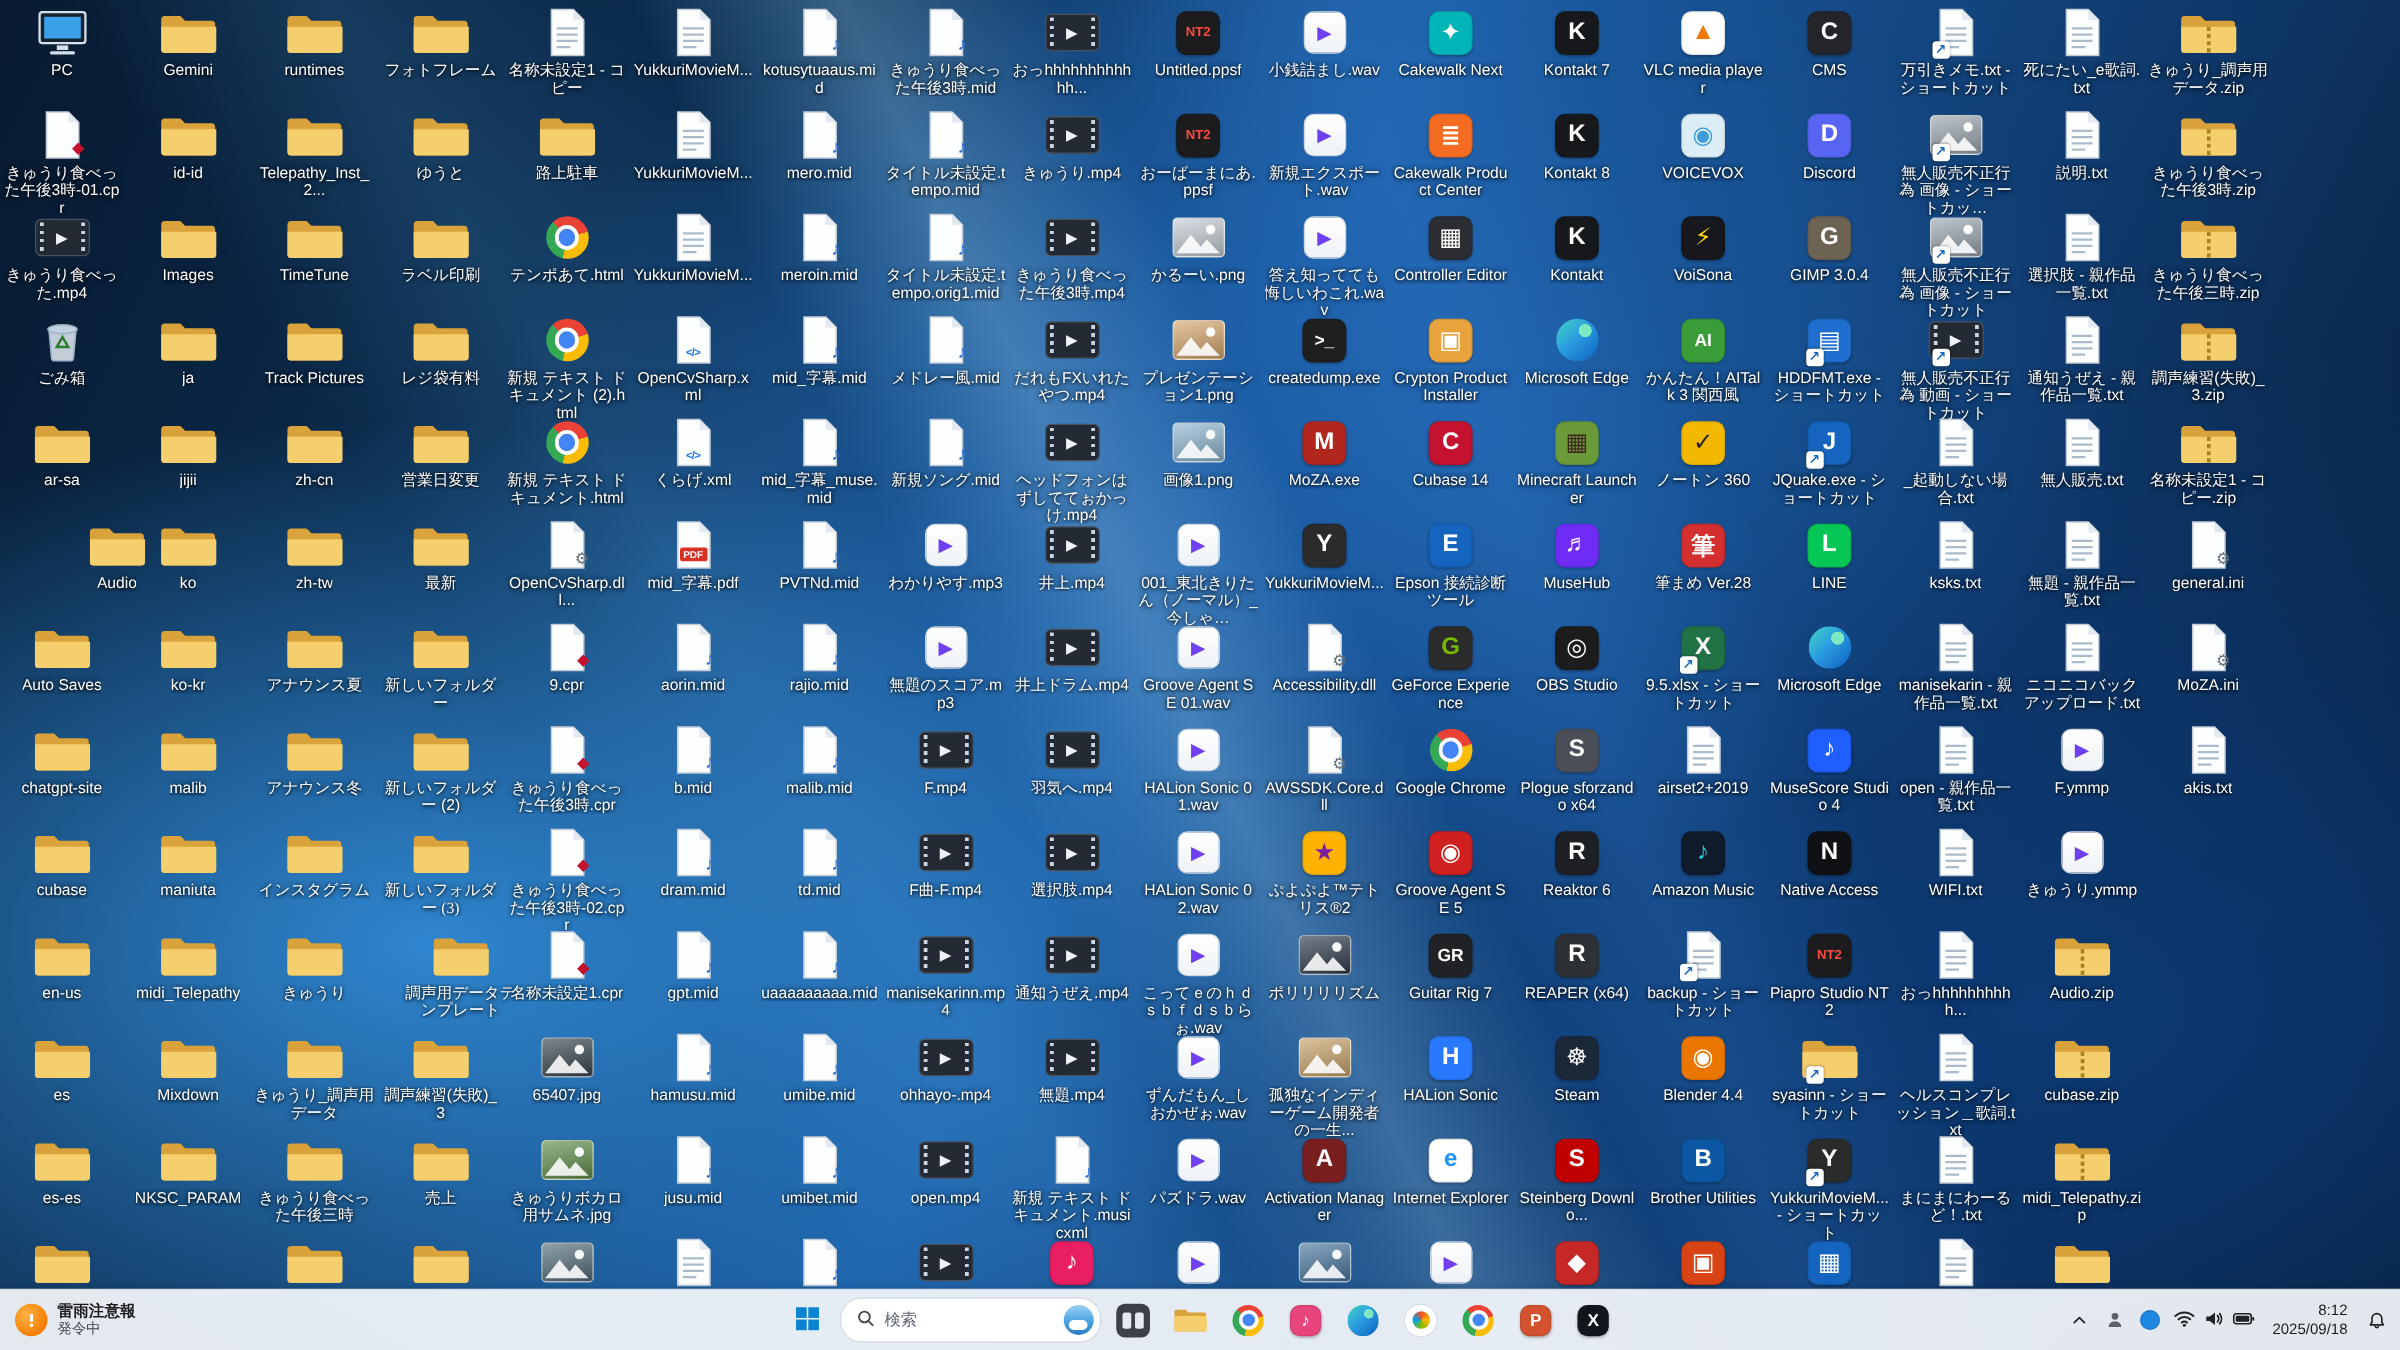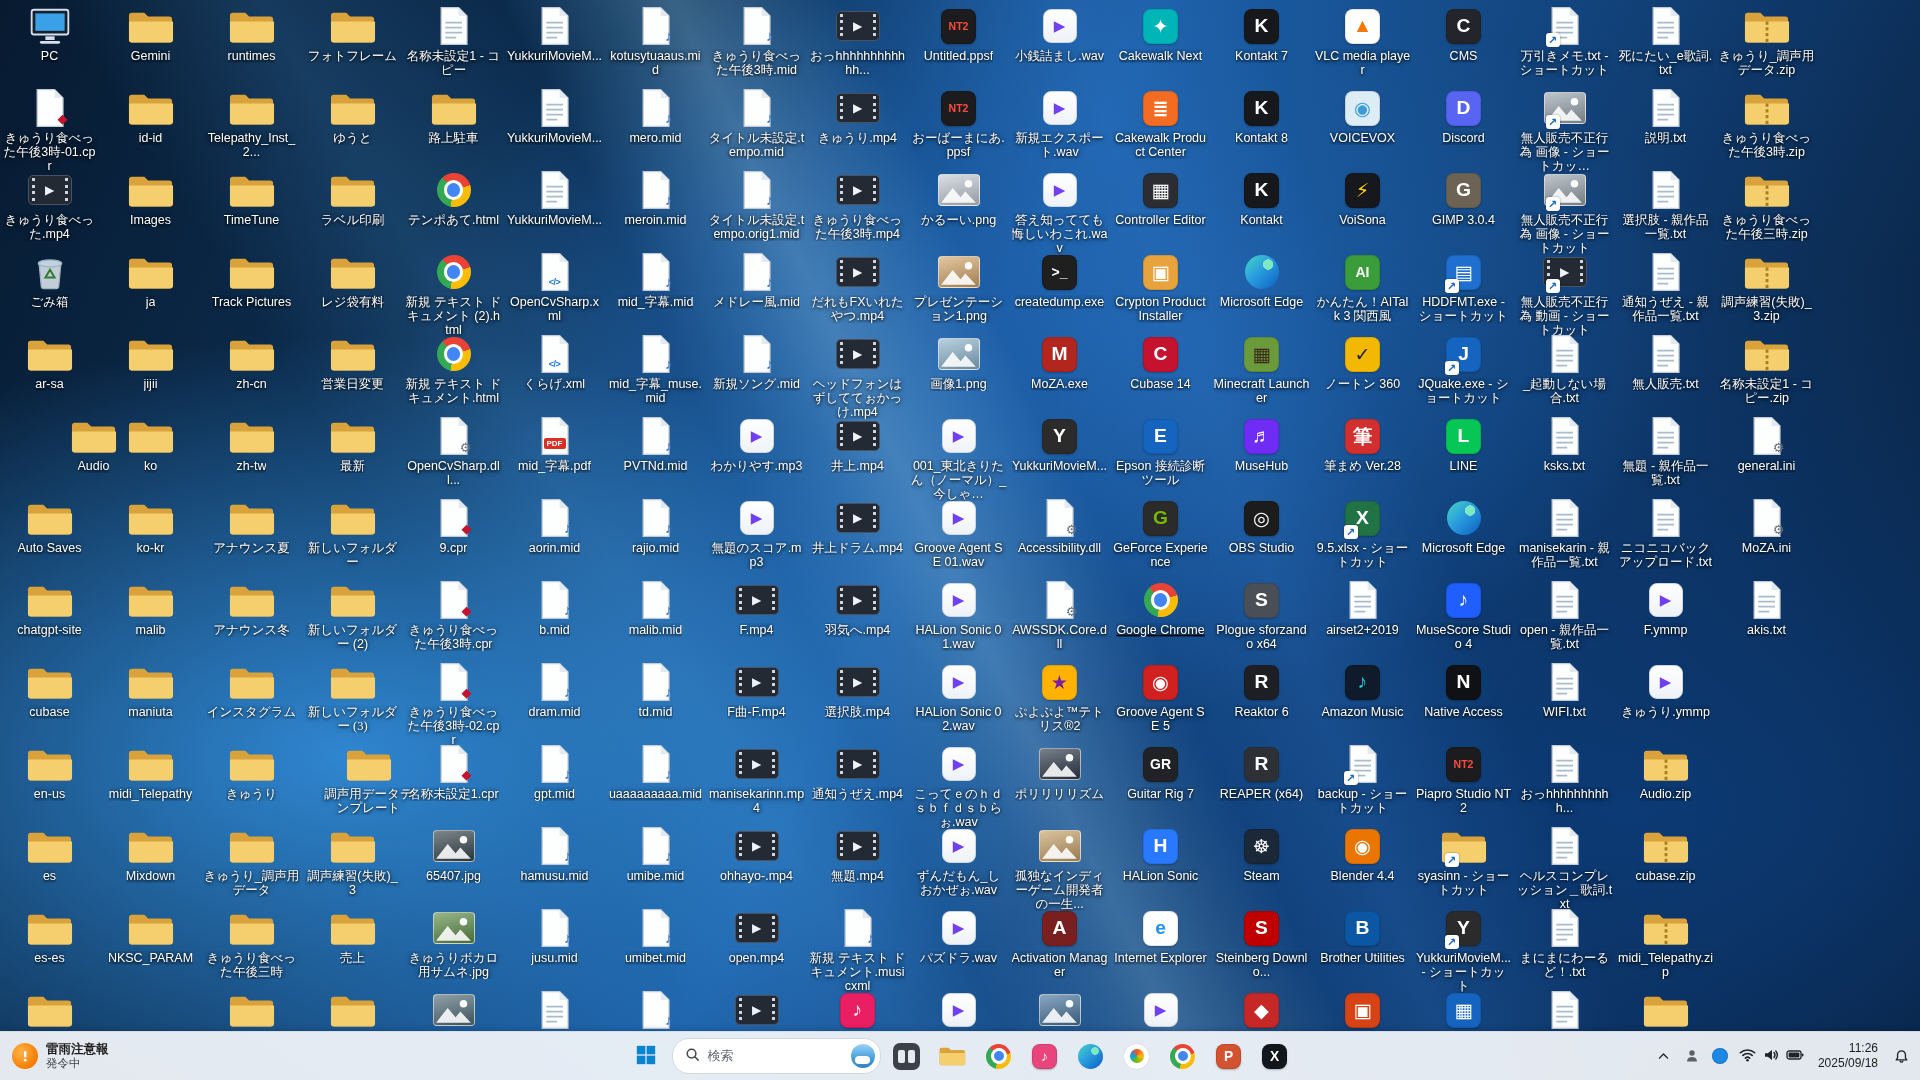--- a/index.html
+++ b/index.html
@@ -1328,21 +1328,21 @@
     <div class="dicon" style="left: 1011px; top: 580px;">
       <div class="dart">
         <svg viewBox="0 0 40 48" class="i-doc">
           <path d="M5 2h21l10 10v34H5z" fill="#fdfefe" stroke="#c3ccd6" stroke-width="1.5"></path>
           <path d="M26 2v10h10z" fill="#e2e9f0"></path>
         </svg>
         <span class="ov ov-gear">⚙</span>
       </div>
       <div class="dlabel">AWSSDK.Core.dll</div>
     </div>
-    <div class="dicon" style="left: 1112px; top: 580px; text-decoration: underline;">
+    <div class="dicon" style="left: 1112px; top: 580px;">
       <div class="dart">
         <div class="chrome-ball" style="height: 34px; width: 34px;">
           <i></i>
         </div>
       </div>
       <div class="dlabel">Google Chrome</div>
     </div>
     <div class="dicon" style="left: 1213px; top: 580px;">
       <div class="dart">
         <div class="ap" style="height: 35px; width: 35px; background: rgb(74, 79, 87); color: rgb(255, 255, 255);">
@@ -2277,21 +2277,21 @@
       </span>
       <span>
         <svg width="18" height="12" viewBox="0 0 18 12">
             <rect x="1" y="2" width="14" height="8" rx="2" fill="none" stroke="#1f2328" stroke-width="1.3"></rect>
             <rect x="2.6" y="3.6" width="10.8" height="4.8" rx="1" fill="#1f2328"></rect>
             <rect x="15.8" y="4.5" width="1.6" height="3" rx="0.8" fill="#1f2328"></rect>
           </svg>
       </span>
     </button>
     <button class="clock">
-      <div>11:26</div>
+      <div>8:12</div>
       <div>2025/09/18</div>
     </button>
     <button class="tr-btn">
       <svg width="15" height="15" viewBox="0 0 16 16">
           <path d="M8 2a4.2 4.2 0 0 0-4.2 4.2v3.2L2.4 11.6h11.2l-1.4-2.2V6.2A4.2 4.2 0 0 0 8 2z" fill="none" stroke="#1f2328" stroke-width="1.4" stroke-linejoin="round"></path>
           <path d="M6.6 13a1.5 1.5 0 0 0 2.8 0" fill="none" stroke="#1f2328" stroke-width="1.4" stroke-linecap="round"></path>
         </svg>
     </button>
   </div>
 </div>

